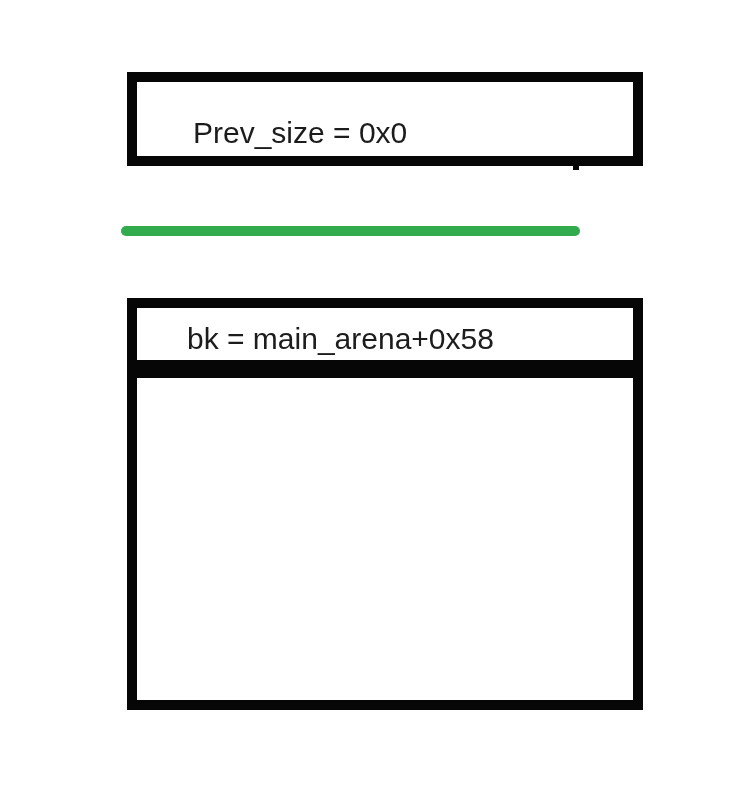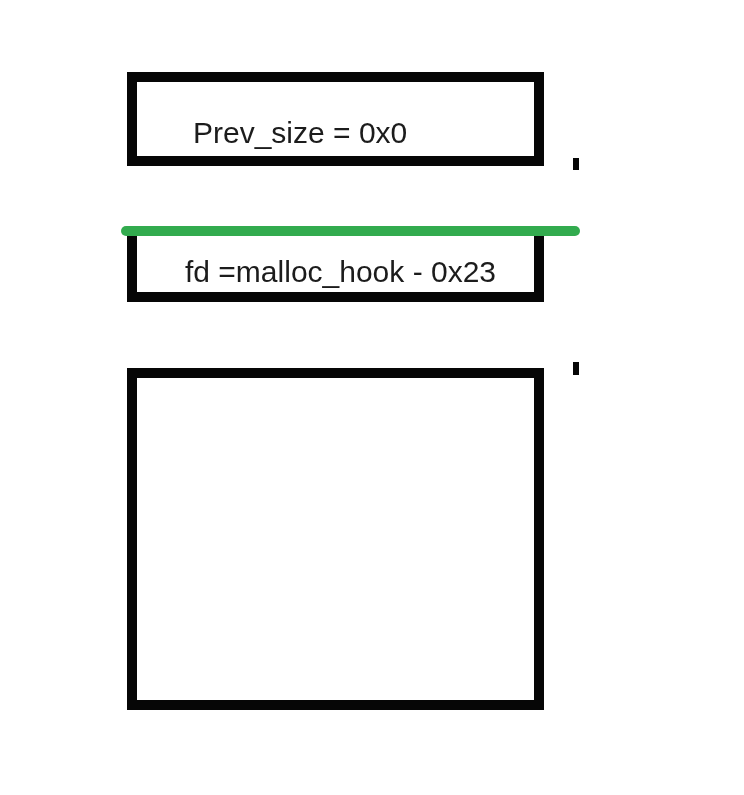--- a/index.html
+++ b/index.html
@@ -27,21 +27,21 @@
     text-align: center;
     font-size: 30px;
     font-weight: bold;
     color: var(--title-text);
     letter-spacing: 0px;
     white-space: pre;
   }
   .row {
     position: absolute;
     left: 127px;
-    width: 417px;
+    width: 516px;
     border: 10px solid var(--border);
     background: #ffffff;
     display: flex;
     align-items: center;
     font-size: 30px;
     color: var(--text);
     white-space: pre;
   }
   .row-prev  { top: 72px;  height: 94px;  padding-top: 28px; padding-left: 56px; }
   .row-size  { top: 162px; height: 64px;  padding-top: 14px; padding-left: 64px; border-bottom: none; }
@@ -73,24 +73,24 @@
 <div class="canvas">
 
 
   <div class="row row-prev">
     <span class="field-label">Prev_size = 0x0</span>
   </div>
 
 
   <div class="green-line"></div>
 
-  <div class="row row-fd">
-    <span class="field-label">fd =malloc_hook - 0x23</span>
+
+  <div class="row row-bk">
+    <span class="field-label">bk = main_arena+0x58</span>
   </div>
-
 
   <div class="row row-empty">
     <span class="field-label"></span>
   </div>
 
   <div class="nub nub-1"></div>
   <div class="nub nub-2"></div>
 
 </div>
 

